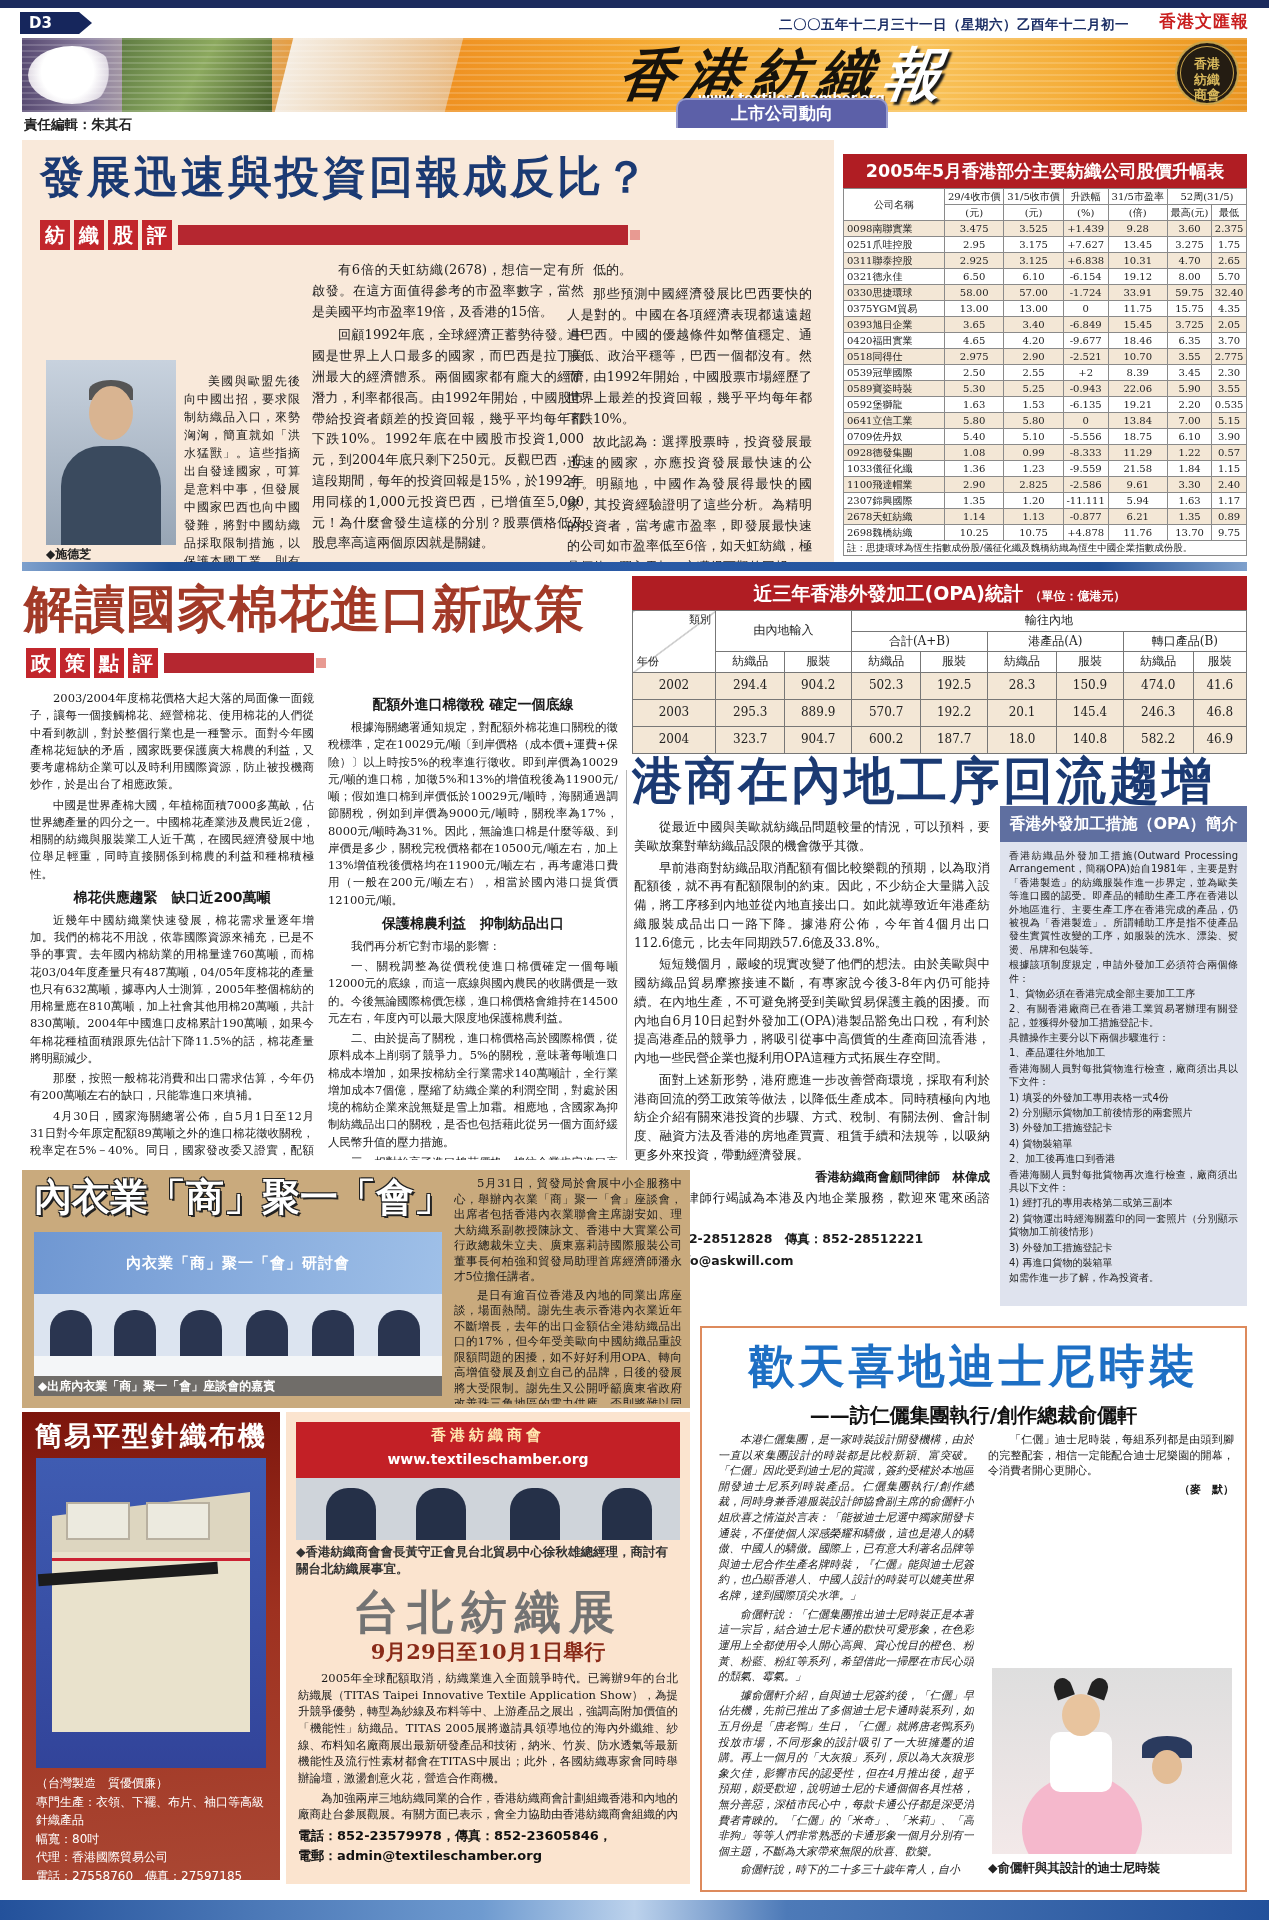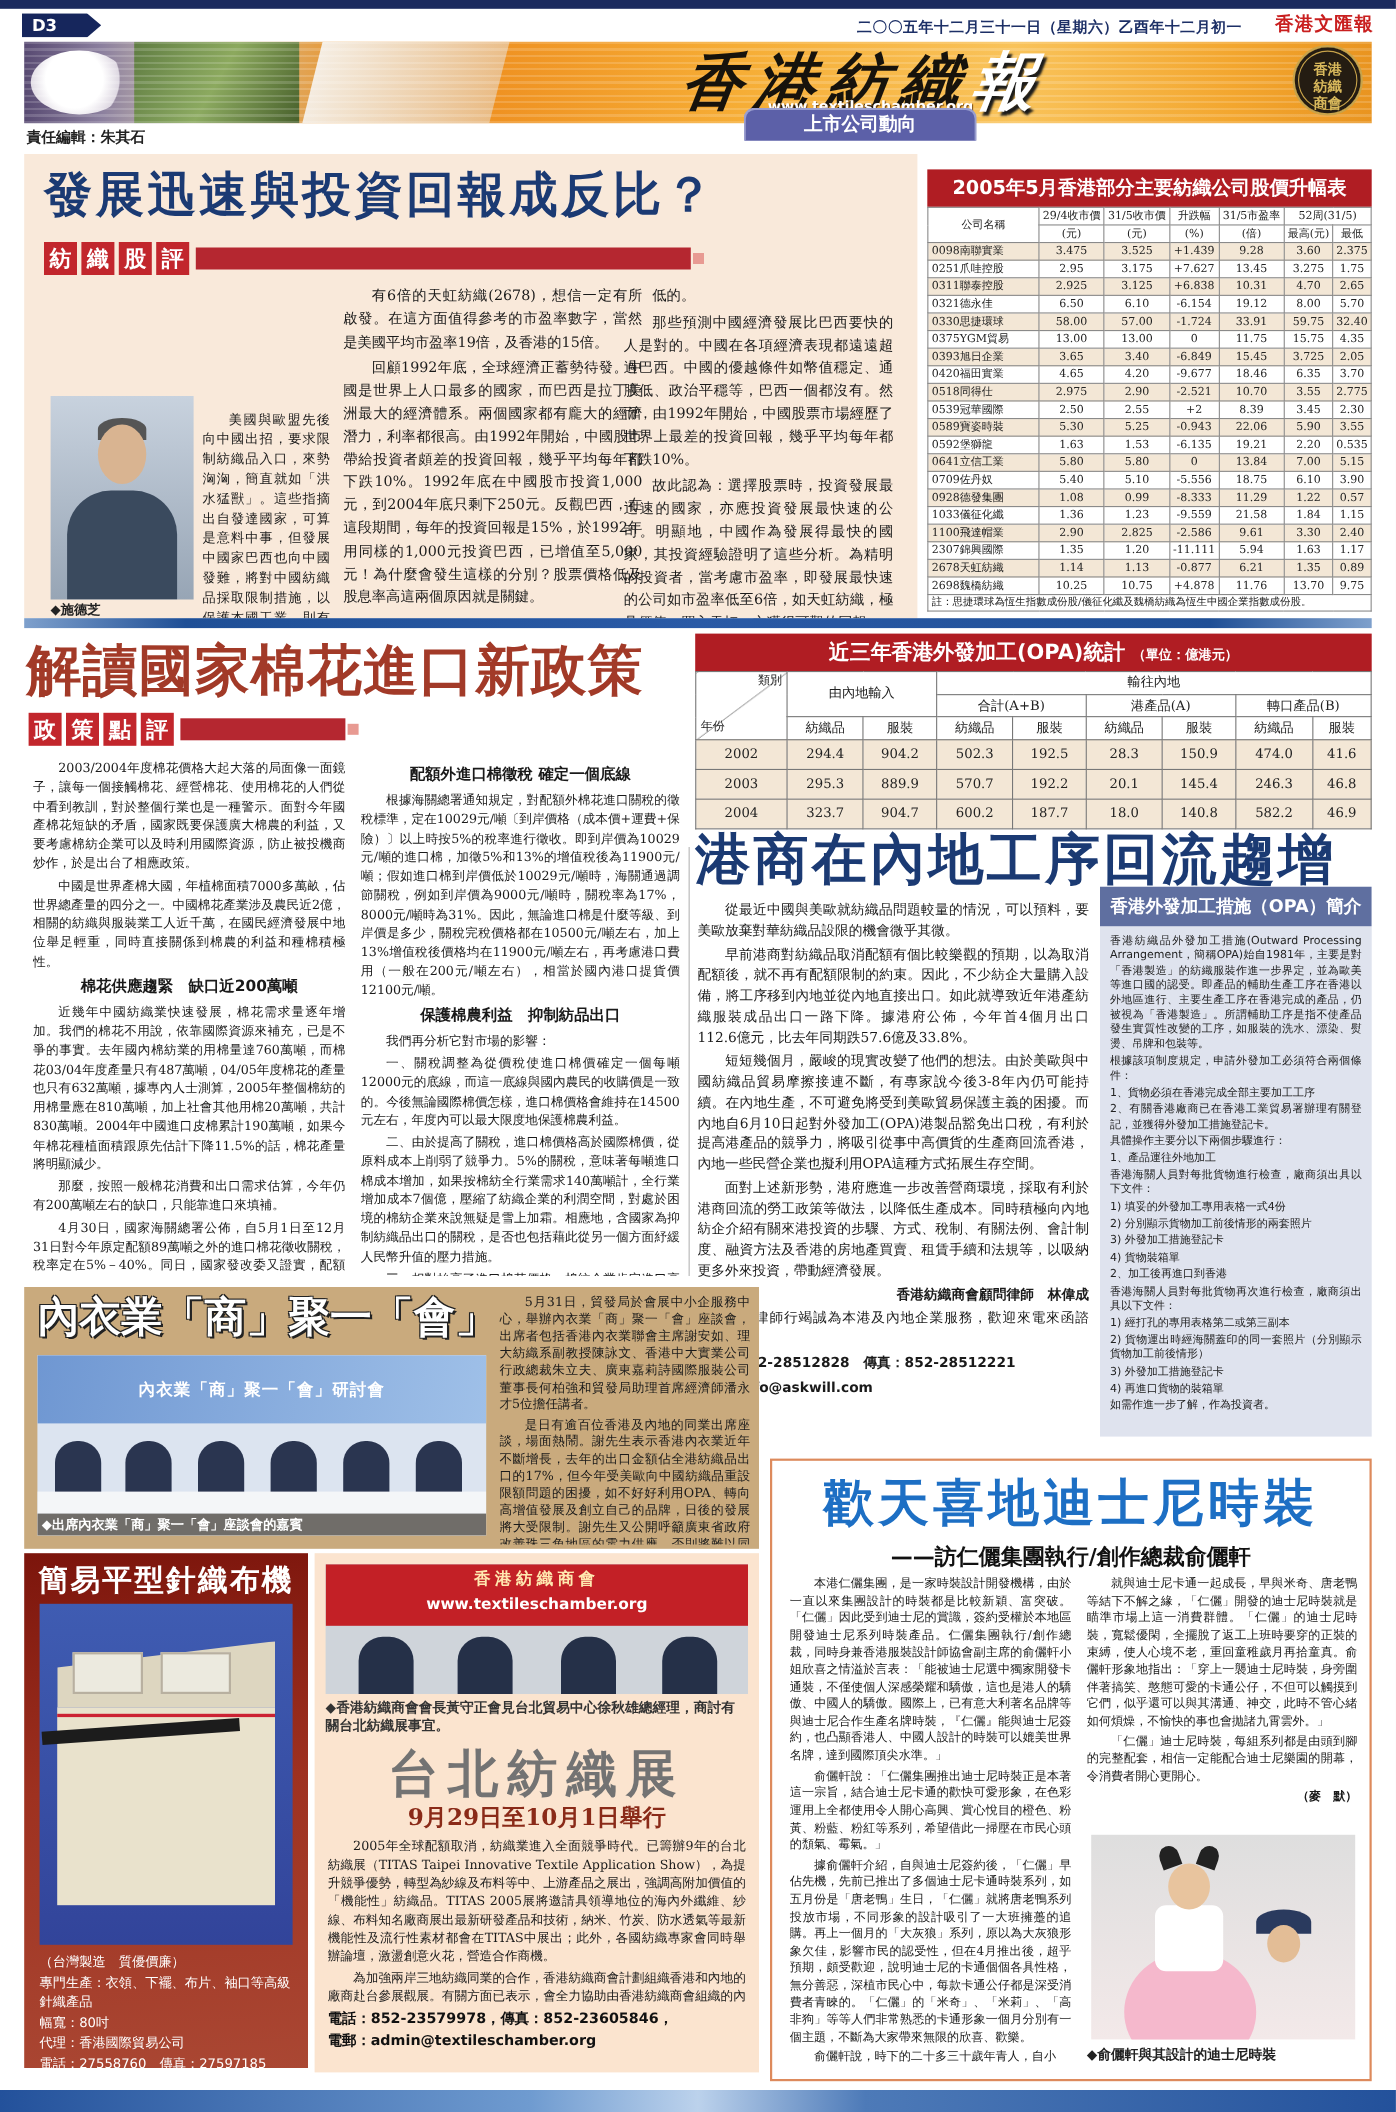--- a/index.html
+++ b/index.html
@@ -137,21 +137,21 @@
              color:#737373;text-align:center;letter-spacing:8px;}
   .taipei h2{position:absolute;left:0;top:226px;width:100%;margin:0;font:bold 21px "DejaVu Serif",serif;
              color:#8a2a18;text-align:center;}
   .tbody{position:absolute;left:12px;top:258px;width:380px;height:152px;font-size:11.5px;line-height:1.45;color:#1a1a1a;overflow:hidden;}
   .tcontact{position:absolute;left:12px;top:414px;width:380px;font:bold 13px/1.5 "DejaVu Sans",sans-serif;color:#111;}
   
   .disney{position:absolute;left:700px;top:1326px;width:547px;height:566px;background:#fff;
           border:2px solid #dd8a5c;box-sizing:border-box;overflow:hidden;}
   .disney h1{margin:8px 0 0;font:bold 46px "DejaVu Sans",sans-serif;color:#1d6fc4;text-align:center;letter-spacing:4px;}
   .disney h2{margin:4px 0 0;font:bold 20px "DejaVu Sans",sans-serif;color:#111;text-align:center;}
-  .dcol1{position:absolute;left:16px;top:104px;width:256px;height:452px;font-size:11px;line-height:1.42;color:#1a1a1a;overflow:hidden;}
+  .dcol1{position:absolute;left:16px;top:104px;width:256px;height:452px;font-size:11px;line-height:1.42;color:#1a1a1a;overflow:hidden;font-style:italic;}
   .dcol2{position:absolute;left:286px;top:104px;width:246px;height:232px;font-size:11px;line-height:1.42;color:#1a1a1a;overflow:hidden;}
   .dphoto{position:absolute;left:290px;top:340px;width:240px;height:186px;overflow:hidden;
           background:linear-gradient(#dedede,#f3e9e9);}
   .dphoto .skirt{position:absolute;left:30px;bottom:-30px;width:120px;height:110px;border-radius:50%;background:#f5b8cc;}
   .dphoto .torso{position:absolute;left:58px;bottom:62px;width:62px;height:60px;background:#fff;border-radius:10px;}
   .dphoto .head{position:absolute;left:70px;bottom:118px;width:38px;height:42px;border-radius:50%;background:#e8c49e;}
   .dphoto .ear{position:absolute;width:18px;height:20px;background:#222;border-radius:50% 50% 0 0;bottom:156px;}
   .dphoto .e1{left:62px;transform:rotate(-20deg);} .dphoto .e2{left:98px;transform:rotate(20deg);}
   .dphoto .head2{position:absolute;left:160px;bottom:70px;width:30px;height:34px;border-radius:50%;background:#e3bd96;}
   .dphoto .cap2{position:absolute;left:150px;bottom:96px;width:50px;height:22px;border-radius:50% 50% 0 0;background:#2a3a5e;}
@@ -644,21 +644,20 @@
     <h1>歡天喜地迪士尼時裝</h1>
     <h2>——訪仁儷集團執行/創作總裁俞儷軒</h2>
     <div class="dcol1 col">
         <p>本港仁儷集團，是一家時裝設計開發機構，由於一直以來集團設計的時裝都是比較新穎、富突破。「仁儷」因此受到迪士尼的賞識，簽約受權於本地區開發迪士尼系列時裝產品。仁儷集團執行/創作總裁，同時身兼香港服裝設計師協會副主席的俞儷軒小姐欣喜之情溢於言表：「能被迪士尼選中獨家開發卡通裝，不僅使個人深感榮耀和驕傲，這也是港人的驕傲、中國人的驕傲。國際上，已有意大利著名品牌等與迪士尼合作生產名牌時裝，『仁儷』能與迪士尼簽約，也凸顯香港人、中國人設計的時裝可以媲美世界名牌，達到國際頂尖水準。」</p>
         <p>俞儷軒說：「仁儷集團推出迪士尼時裝正是本著這一宗旨，結合迪士尼卡通的歡快可愛形象，在色彩運用上全都使用令人開心高興、賞心悅目的橙色、粉黃、粉藍、粉紅等系列，希望借此一掃壓在市民心頭的頹氣、霉氣。」</p>
         <p>據俞儷軒介紹，自與迪士尼簽約後，「仁儷」早佔先機，先前已推出了多個迪士尼卡通時裝系列，如五月份是「唐老鴨」生日，「仁儷」就將唐老鴨系列投放市場，不同形象的設計吸引了一大班擁躉的追購。再上一個月的「大灰狼」系列，原以為大灰狼形象欠佳，影響市民的認受性，但在4月推出後，超乎預期，頗受歡迎，說明迪士尼的卡通個個各具性格，無分善惡，深植市民心中，每款卡通公仔都是深受消費者青睞的。「仁儷」的「米奇」、「米莉」、「高非狗」等等人們非常熟悉的卡通形象一個月分別有一個主題，不斷為大家帶來無限的欣喜、歡樂。</p>
         <p>俞儷軒說，時下的二十多三十歲年青人，自小</p>
       </div>
     <div class="dcol2 col">
       <div>
-          <p>就與迪士尼卡通一起成長，早與米奇、唐老鴨等結下不解之緣，「仁儷」開發的迪士尼時裝就是瞄準市場上這一消費群體。「仁儷」的迪士尼時裝，寬鬆優閑，全擺脫了返工上班時要穿的正裝的束縛，使人心境不老，重回童稚歲月再拾童真。俞儷軒形象地指出：「穿上一襲迪士尼時裝，身旁圍伴著搞笑、憨態可愛的卡通公仔，不但可以觸摸到它們，似乎還可以與其溝通、神交，此時不管心緒如何煩燥，不愉快的事也會拋諸九霄雲外。」</p>
           <p>「仁儷」迪士尼時裝，每組系列都是由頭到腳的完整配套，相信一定能配合迪士尼樂園的開幕，令消費者開心更開心。</p>
         </div>
       <p class="sig">（麥　默）</p>
     </div>
     <div class="dphoto">
       <div class="skirt"></div>
       <div class="torso"></div>
       <div class="head"></div>
       <div class="ear e1"></div>
       <div class="ear e2"></div>

